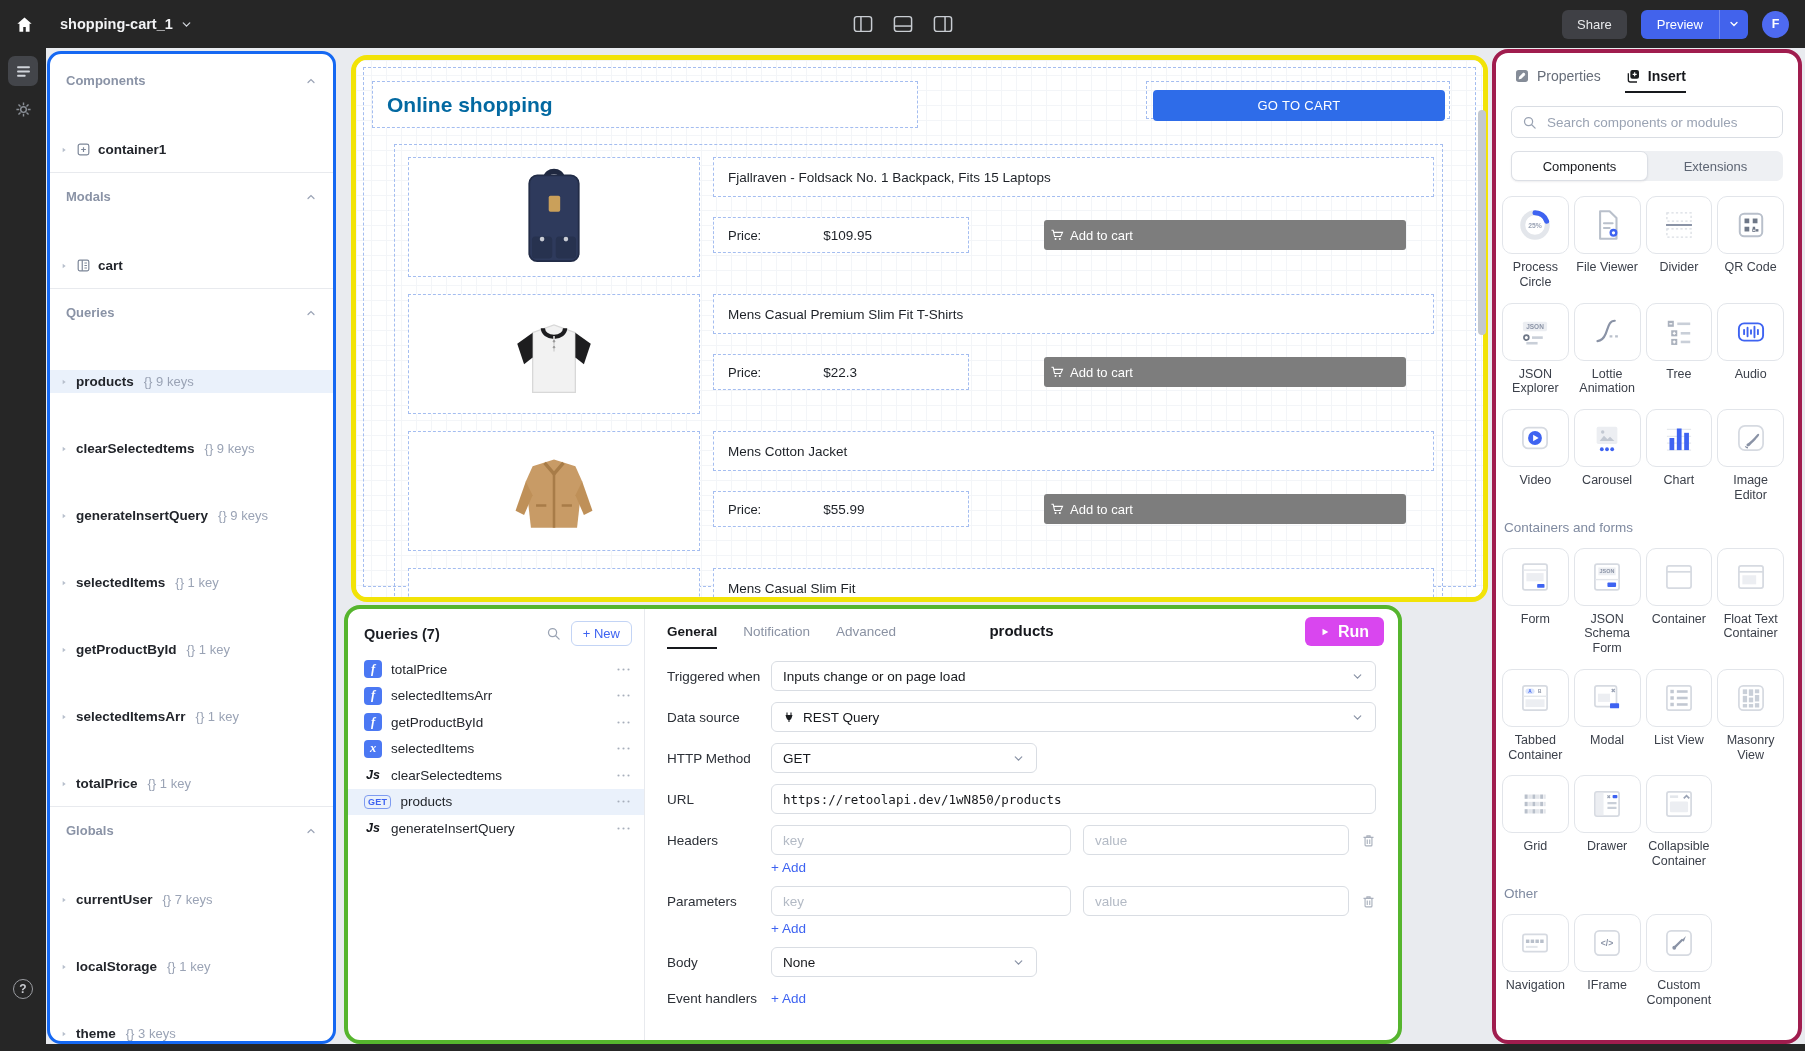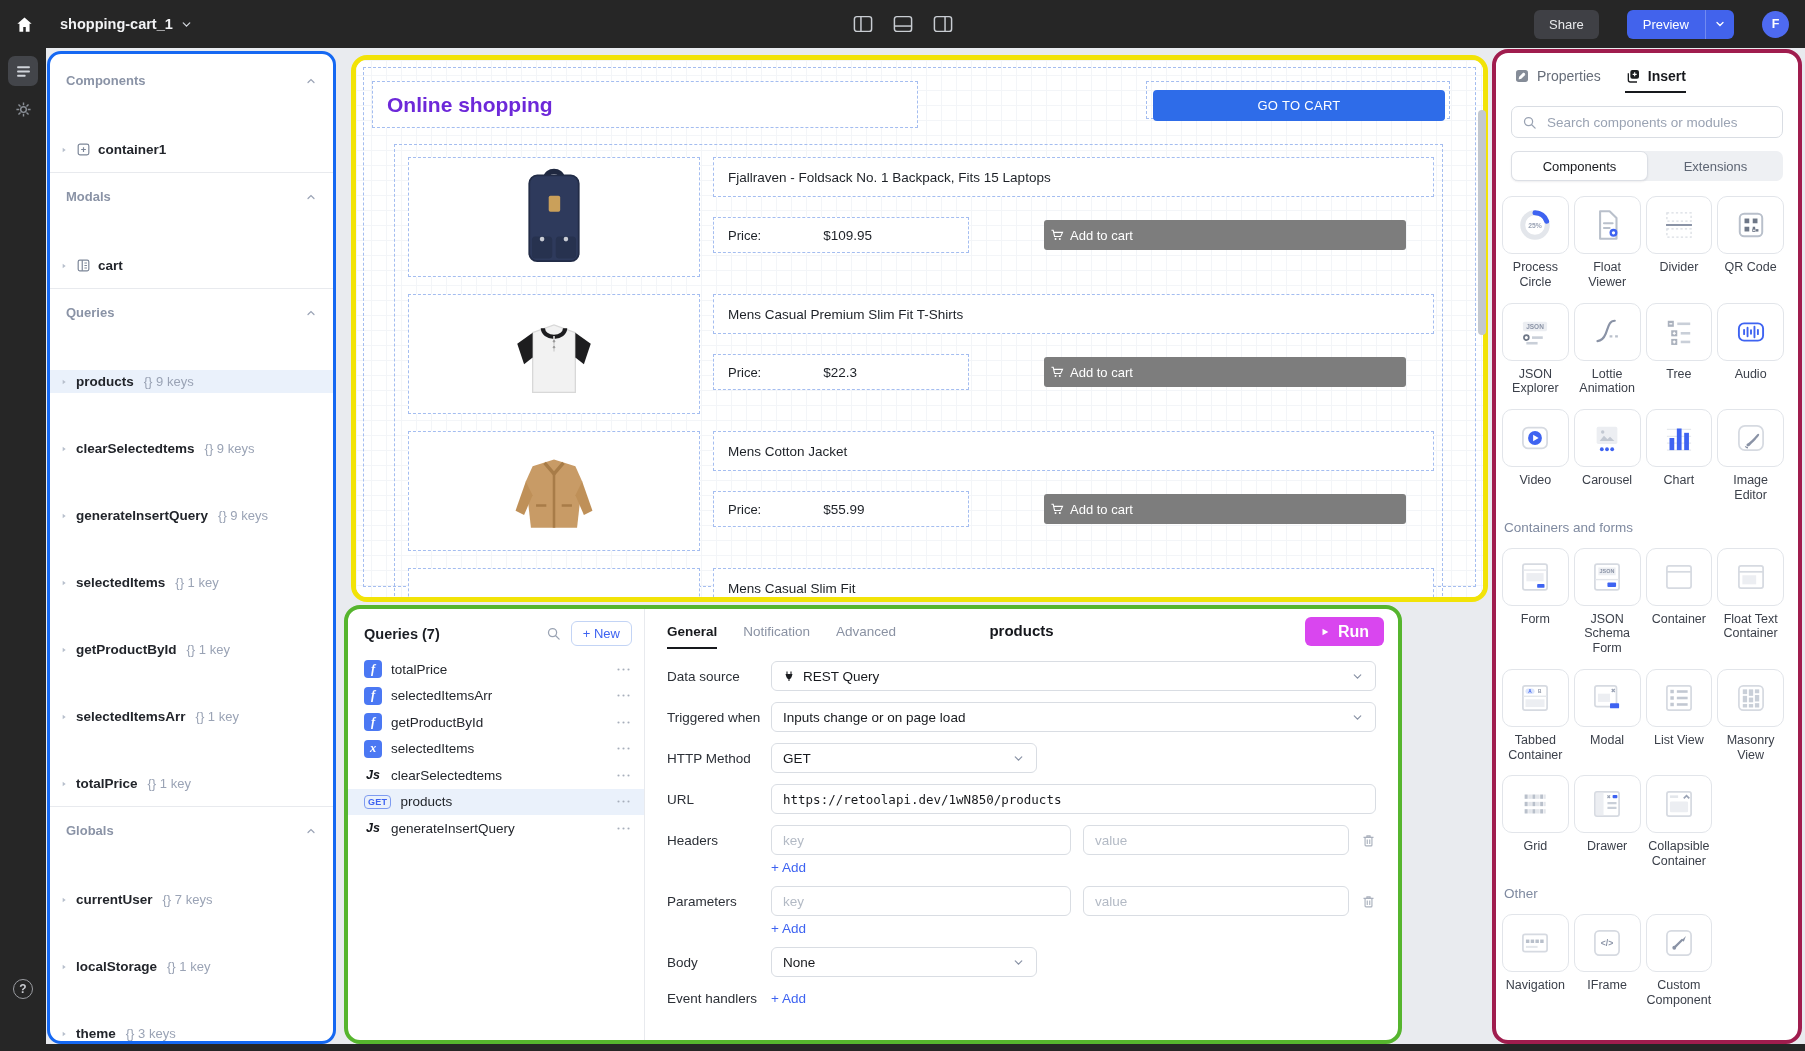--- a/index.html
+++ b/index.html
@@ -4,21 +4,21 @@
 <style>
   html,body{margin:0;padding:0;background:#262626;}
   *{box-sizing:border-box;}
   .app{position:relative;width:1805px;height:1051px;background:#e9ebef;font-family:"Liberation Sans",sans-serif;overflow:hidden;}
   
   .topbar{position:absolute;left:0;top:0;width:1805px;height:48px;background:#262626;display:flex;align-items:center;z-index:30;}
   .home-btn{width:48px;height:48px;display:flex;align-items:center;justify-content:center;cursor:pointer;}
   .app-title{color:#f2f3f5;font-size:14.5px;font-weight:600;margin-left:12px;display:flex;align-items:center;gap:7px;}
   .tb-center{position:absolute;left:50%;top:0;transform:translateX(-50%);height:48px;display:flex;align-items:center;gap:20px;}
   .tb-ic{display:flex;align-items:center;cursor:pointer;}
-  .tb-right{margin-left:auto;display:flex;align-items:center;gap:28px;padding-right:16px;}
+  .tb-right{margin-left:auto;display:flex;align-items:center;gap:14px;padding-right:16px;}
   .share-btn{background:#3f4045;color:#e9eaec;font-size:13px;border:none;border-radius:6px;padding:7px 15px;font-family:inherit;cursor:pointer;}
   .preview-wrap{display:flex;}
   .preview-btn{background:#4263ec;color:#fff;font-size:13px;border:none;border-radius:6px 0 0 6px;padding:7px 16px;font-family:inherit;cursor:pointer;}
   .preview-caret{background:#4263ec;border-left:1px solid rgba(255,255,255,.25);border-radius:0 6px 6px 0;display:flex;align-items:center;padding:0 8px;cursor:pointer;}
   .avatar{width:27px;height:27px;border-radius:50%;background:#4e6af0;color:#fff;font-size:12.5px;font-weight:700;display:flex;align-items:center;justify-content:center;cursor:pointer;}
   
   .rail{position:absolute;left:0;top:48px;width:46px;height:1003px;background:#262626;z-index:25;display:flex;flex-direction:column;align-items:center;padding-top:8px;}
   .rail-btn{width:30px;height:30px;border-radius:7px;display:flex;align-items:center;justify-content:center;margin-bottom:8px;cursor:pointer;}
   .rail-btn.active{background:#43454a;}
   .rail-help{position:absolute;bottom:52px;left:13px;width:20px;height:20px;border-radius:50%;border:1.6px solid #9a9ca1;color:#c9cbd0;font-size:12px;font-weight:700;display:flex;align-items:center;justify-content:center;cursor:pointer;}
@@ -39,21 +39,21 @@
   .lp-label{font-size:13.5px;font-weight:700;color:#22252b;}
   .lp-meta{font-size:13px;color:#9aa3b5;margin-left:3px;white-space:nowrap;}
   .lp-div{border:none;border-top:1px solid #e8eaee;margin:11px 0 9px 0;}
   
   .cv-inner{position:absolute;inset:0;border-radius:11px;overflow:hidden;background:#fff;
     background-image:linear-gradient(#f3f5f8 1px,transparent 1px),linear-gradient(90deg,#f3f5f8 1px,transparent 1px);
     background-size:15px 15px;}
   .dash{border:1px dashed #a4bdf0;}
   .cv-outline{position:absolute;left:7px;top:7px;right:7px;height:520px;pointer-events:none;}
   .cv-title-box{position:absolute;left:16px;top:21px;width:546px;height:47px;display:flex;align-items:center;padding-left:14px;background:#fff;}
-  .cv-title{font-size:21px;font-weight:600;color:#6d28d9;text-align:right;}
+  .cv-title{font-size:21px;font-weight:600;color:#0369a1;text-align:right;}
   .refresh-wrap{position:absolute;left:612px;top:21px;width:172px;height:47px;}
   .refresh-btn{position:absolute;left:11px;top:8px;width:150px;height:31px;background:#dd8a49;color:#fff;border:none;border-radius:4px;font-size:13px;font-family:inherit;cursor:pointer;}
   .cart-wrap{position:absolute;left:790px;top:21px;width:304px;height:38px;}
   .gocart-btn{position:absolute;left:6px;top:8px;width:292px;height:31px;background:#2e6ce9;color:#fff;border:none;border-radius:4px;font-size:13px;font-family:inherit;letter-spacing:.3px;cursor:pointer;}
   .plist{position:absolute;left:38px;top:84px;right:40px;bottom:-4px;padding-top:5px;}
   .p-row{position:relative;height:137px;}
   .p-img-box{position:absolute;left:13px;top:7px;width:292px;height:120px;background:#fff;display:flex;align-items:center;justify-content:center;}
   .p-name{position:absolute;left:318px;top:7px;right:8px;height:40px;background:#fff;display:flex;align-items:center;padding-left:14px;font-size:13.5px;color:#1d2127;}
   .p-bottom{position:absolute;left:318px;top:61px;right:8px;height:48px;}
   .p-price{position:absolute;left:0;top:6px;width:256px;height:36px;background:#fff;display:flex;align-items:center;font-size:13px;color:#1d2127;}
@@ -621,41 +621,41 @@
           <span>
               <svg viewBox="0 0 24 24" width="10" height="10">
                 <path d="M6 4l14 8-14 8z" fill="#fff"></path>
               </svg>
             </span>
           <span>Run</span>
         </button>
       </div>
       <div class="qe-body">
         <div class="f-row">
+          <span class="f-label">Triggered when</span>
+          <div class="control grow">
+            <span>Inputs change or on page load</span>
+            <span class="chev">
+                <svg viewBox="0 0 24 24" width="13" height="13">
+                  <path d="M6 9l6 6 6-6" stroke="#8a93a6" stroke-width="2.2" fill="none" stroke-linecap="round"></path>
+                </svg>
+              </span>
+          </div>
+        </div>
+        <div class="f-row">
           <span class="f-label">Data source</span>
           <div class="control grow">
             <span>
                 <svg viewBox="0 0 24 24" width="12" height="12">
                   <path d="M8 3v5M16 3v5" stroke="#1c1e21" stroke-width="2.2"></path>
                   <path d="M5 8h14l-1.8 6a5.3 5.3 0 0 1-10.4 0z" fill="#1c1e21"></path>
                   <path d="M12 17v5" stroke="#1c1e21" stroke-width="2.2"></path>
                 </svg>
               </span>
             <span>REST Query</span>
-            <span class="chev">
-                <svg viewBox="0 0 24 24" width="13" height="13">
-                  <path d="M6 9l6 6 6-6" stroke="#8a93a6" stroke-width="2.2" fill="none" stroke-linecap="round"></path>
-                </svg>
-              </span>
-          </div>
-        </div>
-        <div class="f-row">
-          <span class="f-label">Triggered when</span>
-          <div class="control grow">
-            <span>Inputs change or on page load</span>
             <span class="chev">
                 <svg viewBox="0 0 24 24" width="13" height="13">
                   <path d="M6 9l6 6 6-6" stroke="#8a93a6" stroke-width="2.2" fill="none" stroke-linecap="round"></path>
                 </svg>
               </span>
           </div>
         </div>
         <div class="f-row">
           <span class="f-label">HTTP Method</span>
           <div class="control sel">
@@ -771,21 +771,21 @@
             <div class="tile">
               <span>
                 <svg viewBox="0 0 44 44" width="38" height="38">
                   <path d="M14 6h11l8 8v24H14z" fill="none" stroke="#b9c0cb" stroke-width="2.4" stroke-linejoin="round"></path>
                   <path d="M18.5 20h10M18.5 25.5h6.5" stroke="#b9c0cb" stroke-width="2.4" stroke-linecap="round"></path>
                   <circle cx="29.5" cy="31" r="4.6" fill="#3e63f1"></circle>
                   <circle cx="29.5" cy="31" r="1.9" fill="#fff"></circle>
                 </svg>
               </span>
             </div>
-            <div class="tile-label">Float Viewer</div>
+            <div class="tile-label">File Viewer</div>
           </div>
 
           <div class="tile-wrap">
             <div class="tile">
               <span>
                 <svg viewBox="0 0 44 44" width="38" height="38">
                   <rect x="8" y="8" width="28" height="9.5" fill="none" stroke="#d9dde3" stroke-width="1.5" stroke-dasharray="2.6 2.6"></rect>
                   <line x1="7" y1="22" x2="37" y2="22" stroke="#8a93a6" stroke-width="2.6"></line>
                   <rect x="8" y="26.5" width="28" height="9.5" fill="none" stroke="#d9dde3" stroke-width="1.5" stroke-dasharray="2.6 2.6"></rect>
                 </svg>

